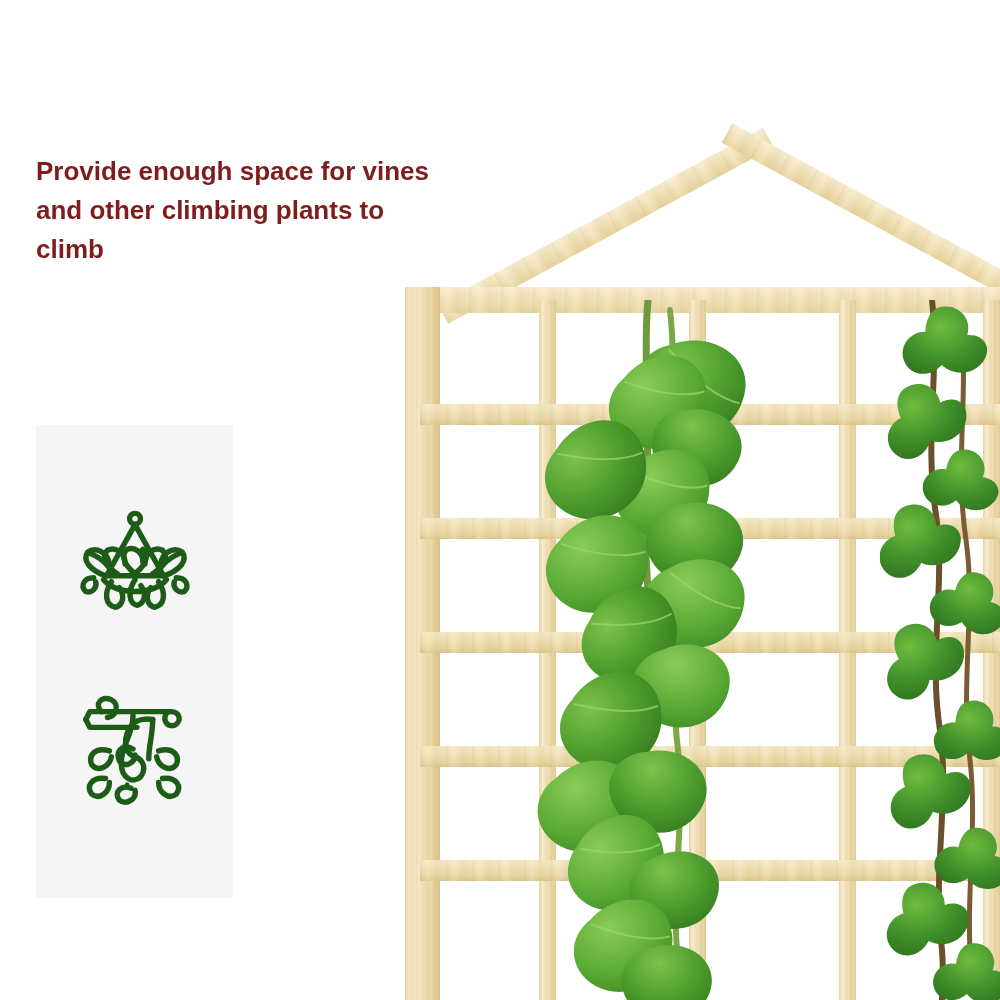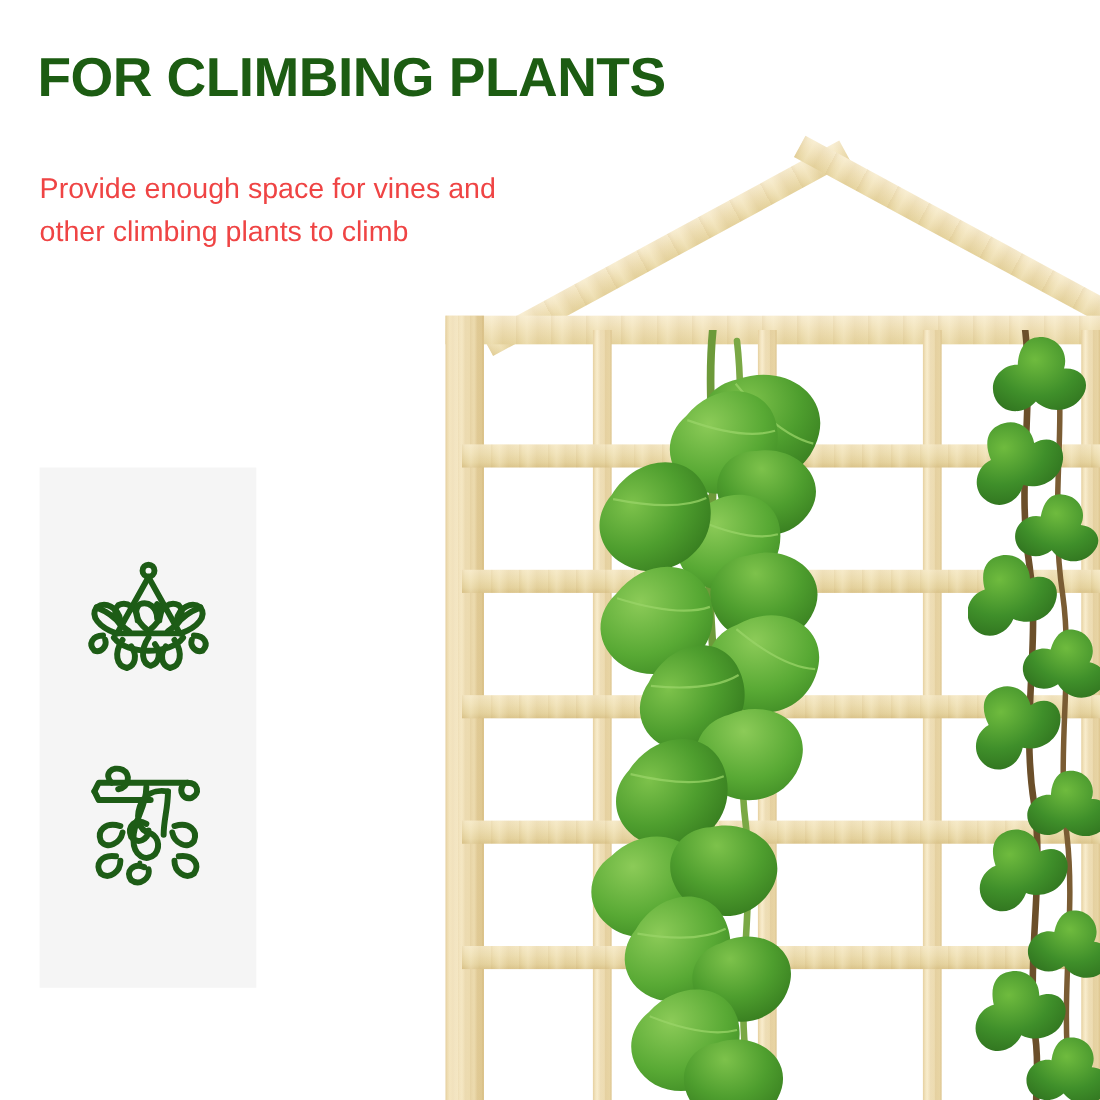--- a/index.html
+++ b/index.html
@@ -12,21 +12,21 @@
   #stage { position:relative; width:1000px; height:1000px; background:#ffffff; overflow:hidden; }
 
   
   #headline {
     position:absolute; left:34px; top:44px;
     font-size:50px; font-weight:bold; letter-spacing:-0.5px;
     color:#1c5c12; line-height:1.05; white-space:nowrap;
   }
   #subcopy {
     position:absolute; left:36px; top:152px; width:420px;
-    font-size:26px; font-weight:400; line-height:1.50; color:#ef4444;
+    font-size:26px; font-weight:700; line-height:1.50; color:#7f1d1d;
   }
 
   
   #icon-panel {
     position:absolute; left:36px; top:425px;
     width:197px; height:473px;
     background:#f5f5f5;
     display:flex; flex-direction:column;
     align-items:center; justify-content:space-around;
     padding:48px 0 60px 0;
@@ -213,21 +213,20 @@
       </g>
       <g transform="translate(38,618) rotate(-6)">
         <path d="M0 -34 C16 -38,30 -26,28 -10 C44 -14,56 -2,48 14 C40 30,20 32,8 24 C-2 40,-22 40,-30 26 C-38 12,-28 -4,-14 -6 C-16 -22,-10 -32,0 -34 Z" fill="url(#iv1)"></path>
       </g>
       <g transform="translate(86,672) rotate(16)">
         <path d="M0 -30 C14 -34,27 -23,25 -9 C39 -12,50 -2,43 12 C36 27,18 29,7 21 C-2 35,-20 35,-27 23 C-34 11,-25 -4,-12 -5 C-14 -20,-9 -28,0 -30 Z" fill="url(#iv1)"></path>
       </g>
     </svg>
   </div>
 
-  <h1 id="headline">FOR CLIMBING PLANTS</h1>
   <p id="subcopy">Provide enough space for vines and other climbing plants to climb</p>
 
   <div id="icon-panel">
 
     <span class="feature-icon">
       <svg width="118" height="118" viewBox="0 0 120 120" fill="none" stroke="#1d5c16" stroke-width="5.5" stroke-linecap="round" stroke-linejoin="round">
         <circle cx="60" cy="14" r="5.5"></circle>
         <path d="M60 20 L31 72"></path>
         <path d="M60 20 L89 72"></path>
         <path d="M28 76 C40 92,80 92,92 76"></path>

